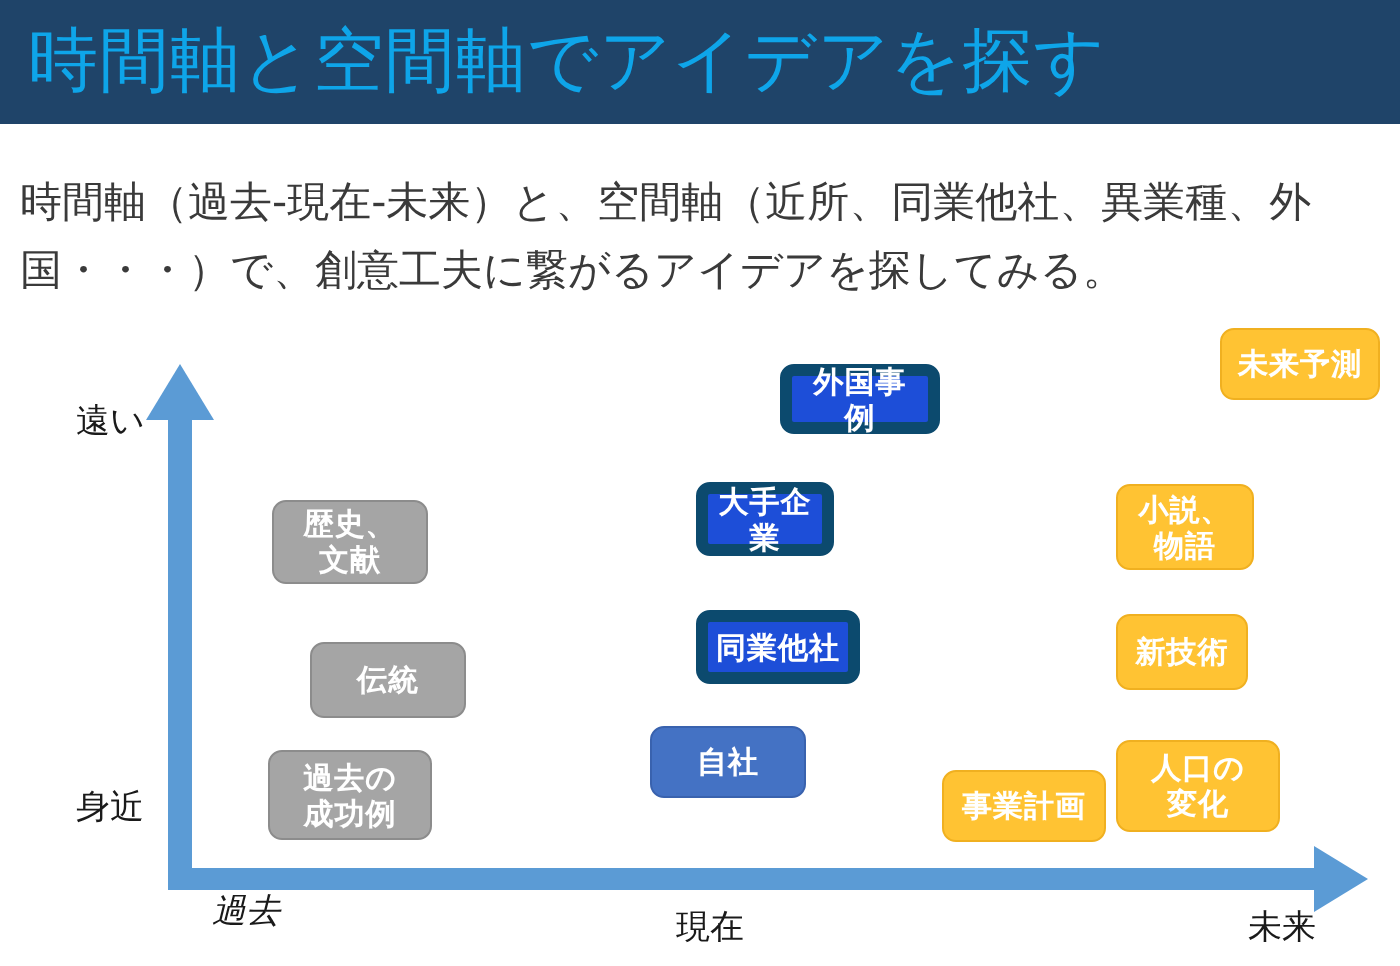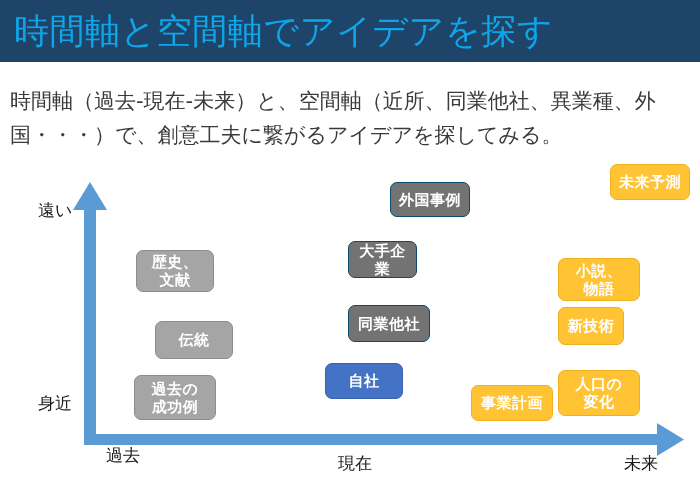--- a/index.html
+++ b/index.html
@@ -63,21 +63,21 @@
   
   .axis-label {
     position: absolute;
     color: #1a1a1a;
     font-size: 17px;
     font-weight: 400;
     white-space: nowrap;
   }
   #label-far      { left: 38px;  top: 199px; }
   #label-near     { left: 38px;  top: 392px; }
-  #label-past     { left: 106px; top: 444px; }
+  #label-past     { left: 106px; top: 444px; font-style: italic; }
   #label-present  { left: 338px; top: 452px; }
   #label-future   { left: 624px; top: 452px; }
 
   
   .box {
     position: absolute;
     box-sizing: border-box;
     display: flex;
     align-items: center;
     justify-content: center;
@@ -89,22 +89,22 @@
     line-height: 18px;
     letter-spacing: 0.5px;
     white-space: pre-line;
     padding: 2px 4px;
   }
   .box.gray {
     background: #A5A5A5;
     border: 1px solid #8C8C8C;
   }
   .box.blue {
-    background: #737373;
-    border: 1px solid #0c4a6e;
+    background: #1d4ed8;
+    border: 6px solid #0c4a6e;
   }
   .box.blue-dark {
     background: #4472C4;
     border: 1px solid #3962AE;
   }
   .box.yellow {
     background: #FFC333;
     border: 1px solid #F0B020;
   }
 
@@ -112,21 +112,21 @@
   #box-history     { left: 118px; top: 250px; width: 78px;  height: 42px; margin-left: 18px; }
   #box-tradition   { left: 155px; top: 321px; width: 78px;  height: 38px; }
   #box-past-success{ left: 134px; top: 375px; width: 82px;  height: 45px; }
 
   #box-foreign     { left: 390px; top: 182px; width: 80px;  height: 35px; }
   #box-major-corp  { left: 348px; top: 241px; width: 69px;  height: 37px; }
   #box-competitors { left: 348px; top: 305px; width: 82px;  height: 37px; }
   #box-own-company { left: 325px; top: 363px; width: 78px;  height: 36px; }
 
   #box-future-pred { left: 610px; top: 164px; width: 80px;  height: 36px; }
-  #box-novels      { left: 558px; top: 258px; width: 82px;  height: 43px; }
+  #box-novels      { left: 558px; top: 242px; width: 69px;  height: 43px; }
   #box-new-tech    { left: 558px; top: 307px; width: 66px;  height: 38px; }
   #box-population  { left: 558px; top: 370px; width: 82px;  height: 46px; }
   #box-biz-plan    { left: 471px; top: 385px; width: 82px;  height: 36px; }
 </style>
 </head>
 <body>
 
 <div id="slide">
 
   <div id="title-bar">

